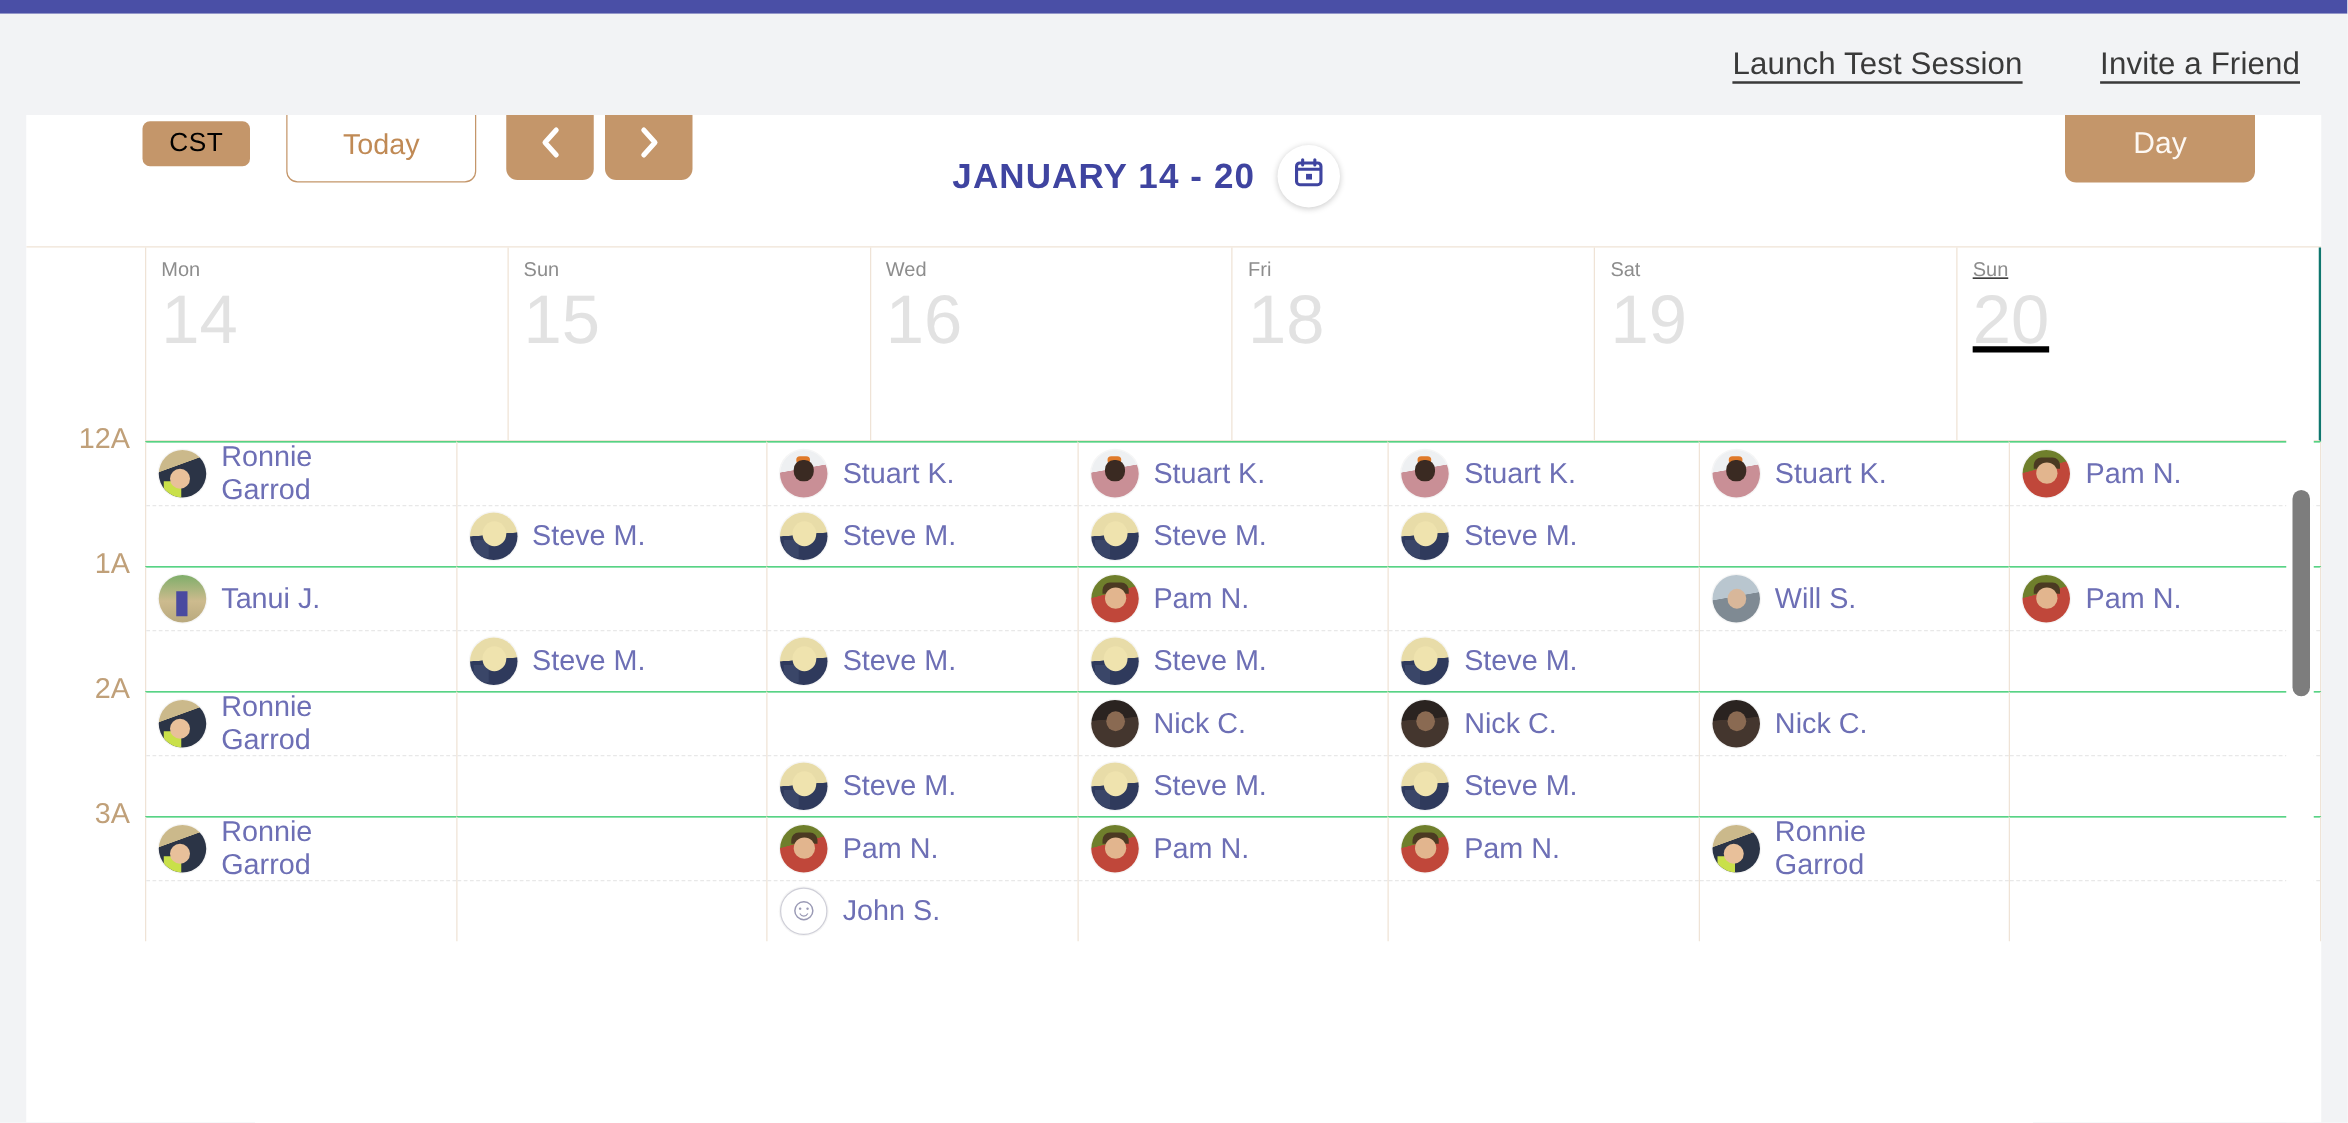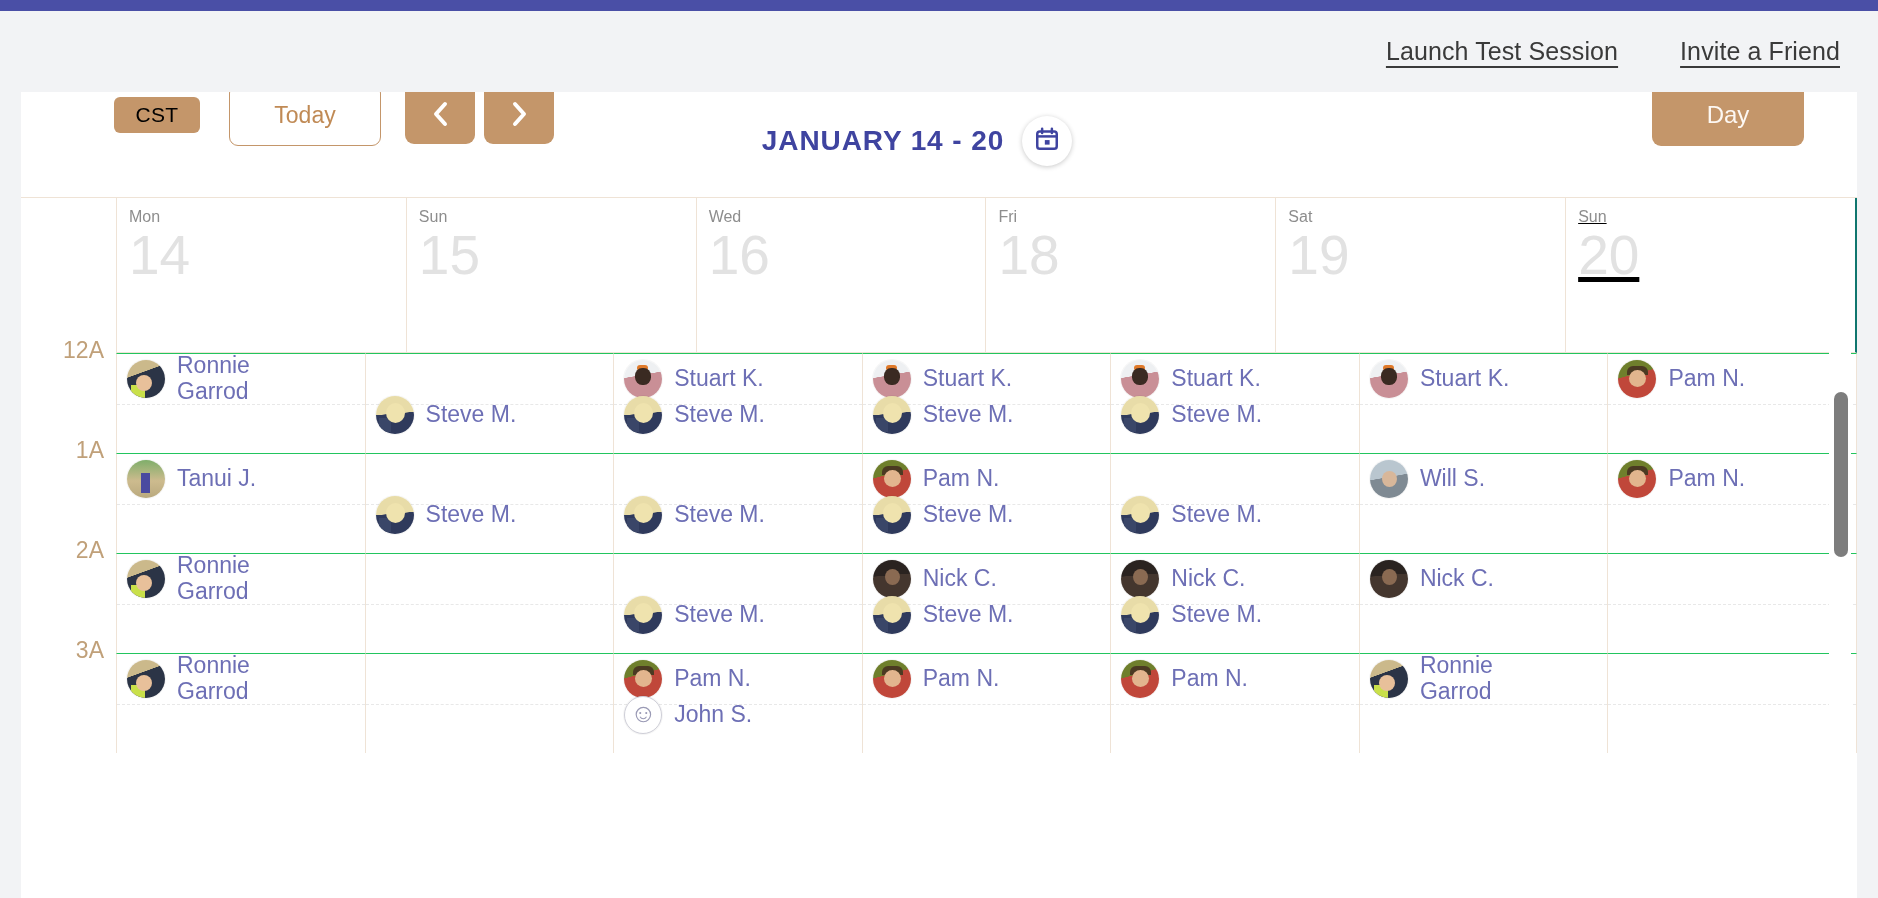--- a/index.html
+++ b/index.html
@@ -150,21 +150,21 @@
     border-top: 1px dashed #e8e8e8;
   }
 
   .slot {
     position: absolute; left: 0; right: 0; height: 50px;
     display: flex; align-items: center;
     padding-left: 10px;
     cursor: pointer;
   }
   .slot.top { top: 0; }
-  .slot.bottom { top: 36px; }
+  .slot.bottom { top: 50px; }
 
   .avatar {
     width: 38px; height: 38px; border-radius: 50%;
     flex: 0 0 38px; margin-right: 12px;
     background: #ddd; overflow: hidden; position: relative;
     box-shadow: 0 0 0 1px rgba(0,0,0,.04);
   }
   .ev-name {
     font-size: 23px; color: #6d6fb5;
     line-height: 1.12;

